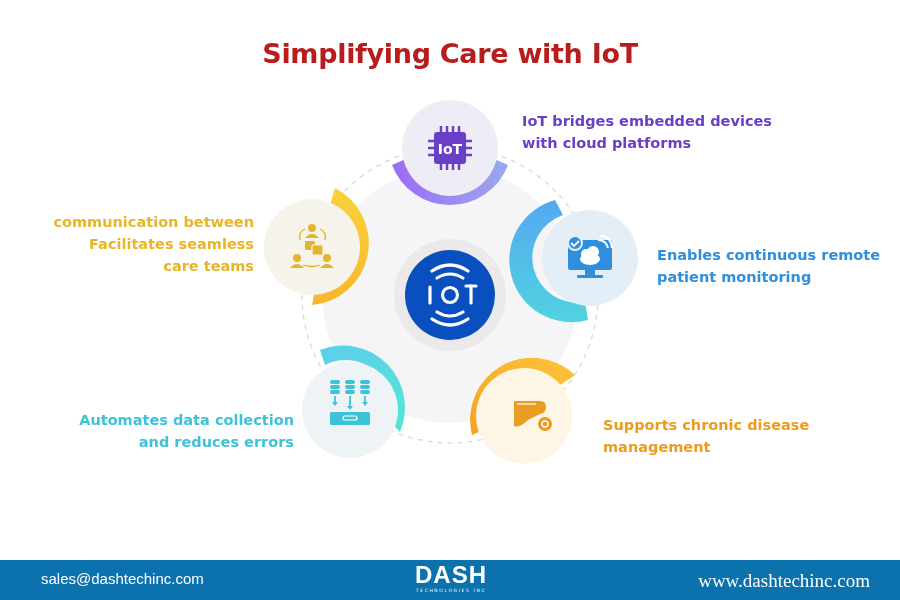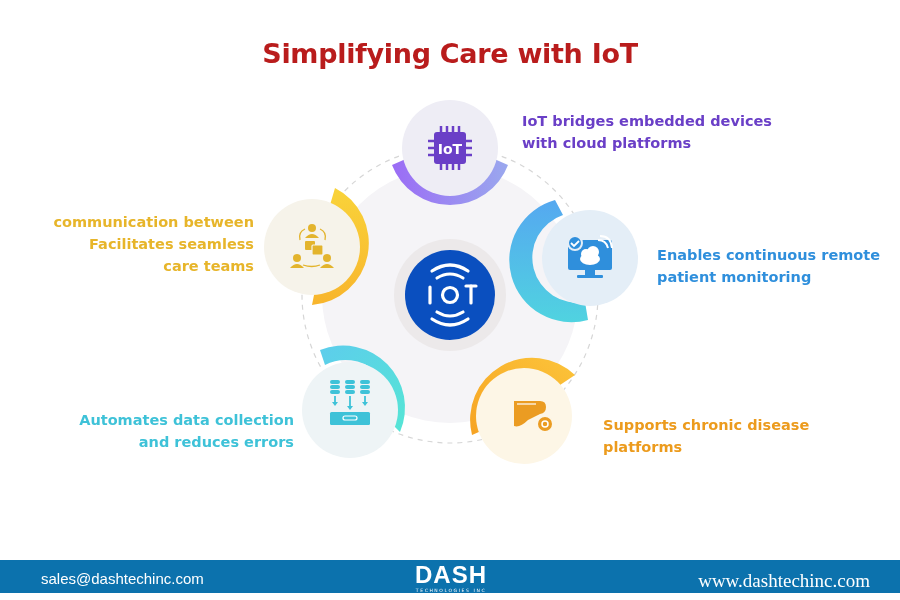--- a/index.html
+++ b/index.html
@@ -1,20 +1,20 @@
 <!DOCTYPE html>
 <html><head>
 <meta charset="utf-8">
 <style>
   html,body{margin:0;padding:0;}
   body{width:900px;height:600px;position:relative;background:#ffffff;overflow:hidden;font-family:"DejaVu Sans",sans-serif;}
   .title{position:absolute;top:38px;left:0;width:900px;text-align:center;font-size:27px;font-weight:bold;color:#b91c1c;letter-spacing:-0.3px;}
   svg.diagram{position:absolute;left:0;top:0;}
   .label{position:absolute;font-size:14.5px;font-weight:bold;line-height:22px;}
-  .footer{position:absolute;left:0;top:560px;width:900px;height:33px;background:#0c72ad;color:#fff;}
+  .footer{position:absolute;left:0;top:560px;width:900px;height:40px;background:#0c72ad;color:#fff;}
   .footer .email{position:absolute;left:41px;top:10px;font-size:15px;font-family:"Liberation Sans",sans-serif;}
   .footer .web{position:absolute;right:30px;top:10px;font-size:19px;font-family:Liberation Serif, serif;}
   .logo{position:absolute;left:410px;top:563px;width:82px;text-align:center;}
   .logo .big{font-size:24px;font-weight:bold;font-family:"Liberation Sans",sans-serif;line-height:24px;letter-spacing:1px;}
   .logo .small{font-size:4.5px;letter-spacing:1.6px;line-height:8px;}
 </style>
 </head>
 <body>
 
 <div class="title">Simplifying Care with IoT</div>
@@ -166,21 +166,21 @@
 <div class="label" style="left:522px;top:110px;color:#6a3fc7;">
   <div>IoT bridges embedded devices</div>
   <div>with cloud platforms</div>
 </div>
 <div class="label" style="left:657px;top:244px;color:#2f8fdc;">
   <div>Enables continuous remote</div>
   <div>patient monitoring</div>
 </div>
 <div class="label" style="left:603px;top:414px;color:#ec9b1d;">
   <div>Supports chronic disease</div>
-  <div>platforms</div>
+  <div>management</div>
 </div>
 <div class="label" style="right:606px;top:409px;text-align:right;color:#3ec2d8;">
   <div>Automates data collection</div>
   <div>and reduces errors</div>
 </div>
 <div class="label" style="right:646px;top:211px;text-align:right;color:#e7b52a;">
   <div>communication between</div>
   <div>Facilitates seamless</div>
   <div>care teams</div>
 </div>

